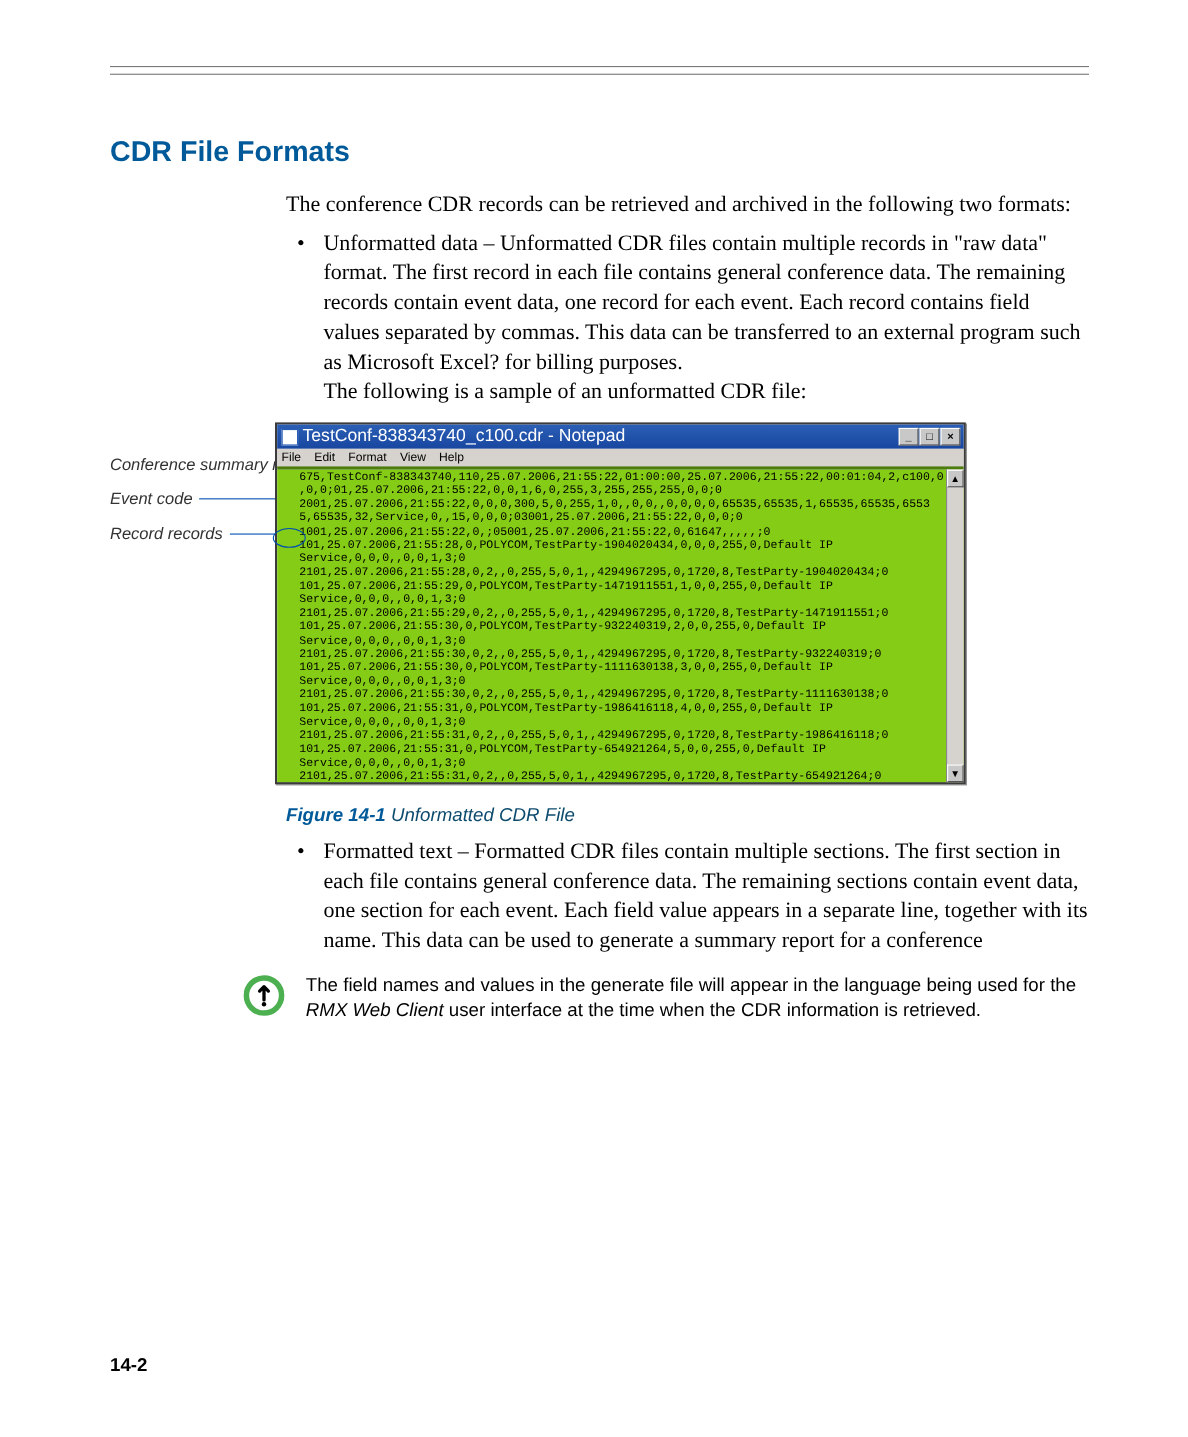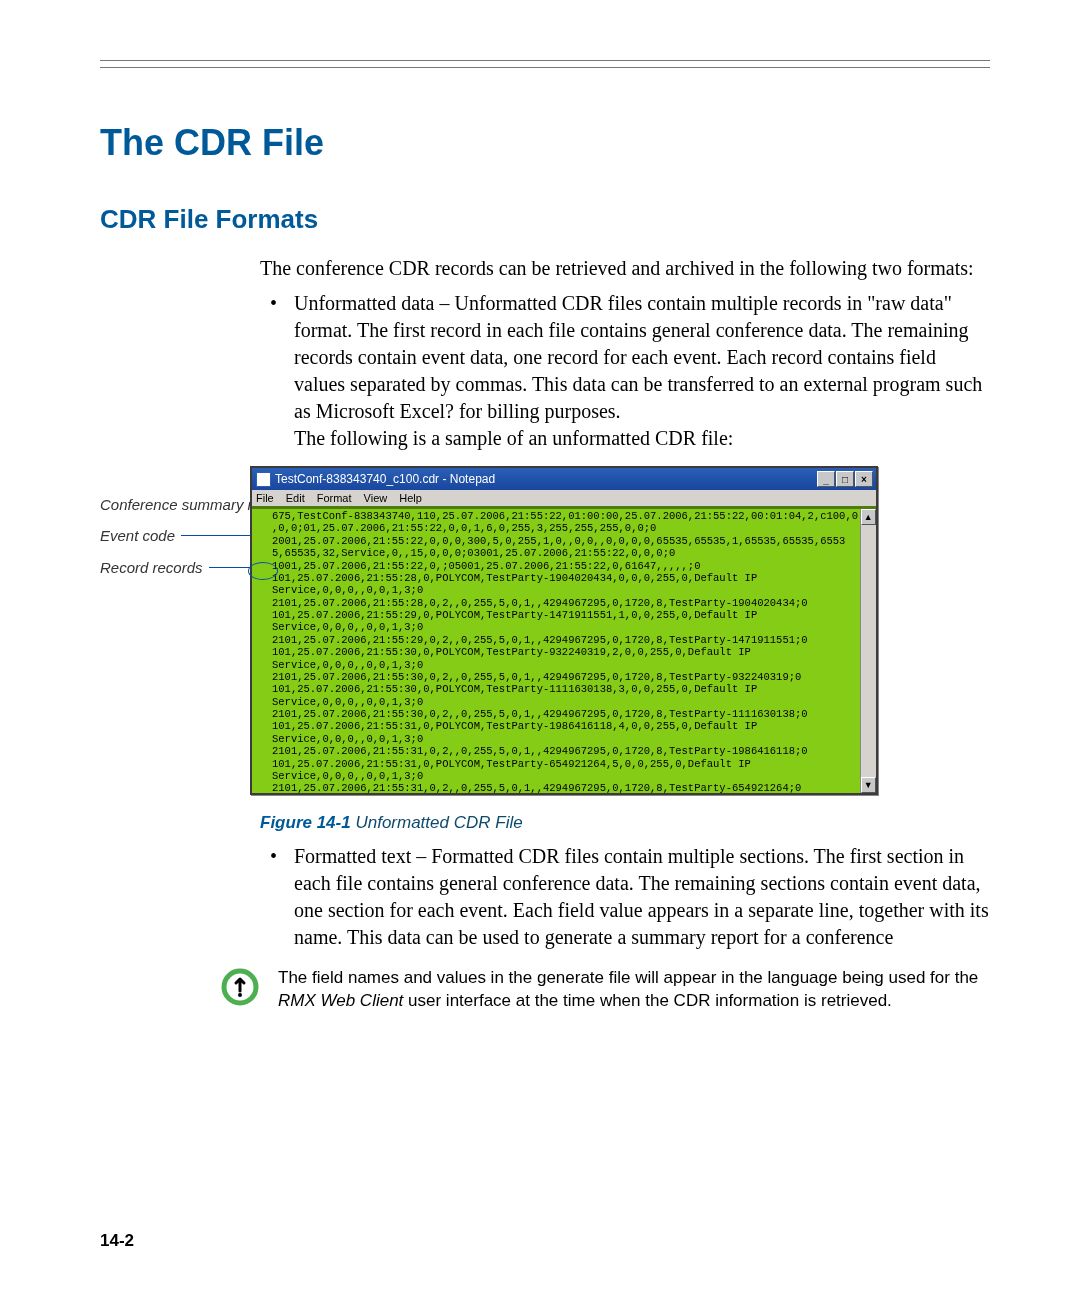--- a/index.html
+++ b/index.html
@@ -112,21 +112,21 @@
     justify-content: space-between;
     padding: 2px 3px 2px 4px;
     height: 18px;
   }
   .np-title-left { display: flex; align-items: center; gap: 4px; }
   .np-appicon {
     width: 13px; height: 13px;
     background: #fff;
     border: 1px solid #2b5fb5;
   }
-  .np-title-text { font-size: 12px; }
+  .np-title-text { font-size: 16px; }
   .np-winbtns { display: flex; gap: 1px; }
   .np-winbtn {
     width: 16px; height: 14px;
     background: #c8c8c8;
     border: 1px solid #fff;
     border-right-color: #555; border-bottom-color: #555;
     display: flex; align-items: center; justify-content: center;
     font-size: 10px; font-weight: bold; color: #000;
   }
   .np-menubar {
@@ -220,21 +220,20 @@
     font-weight: 800;
     font-size: 17px;
   }
 </style>
 </head>
 <body>
 
 <div class="page">
   <div class="header-rule"></div>
 
-  <h1 class="title">The CDR File</h1>
   <h2 class="subtitle">CDR File Formats</h2>
 
   <div class="body-text">
     <p>The conference CDR records can be retrieved and archived in the following two formats:</p>
     <ul class="bullets">
       <li>
         <span>Unformatted data – Unformatted CDR files contain multiple records in "raw data" format. The first record in each file contains general conference data. The remaining records contain event data, one record for each event. Each record contains field values separated by commas. This data can be transferred to an external program such as Microsoft Excel? for billing purposes.</span>
         <p class="follow-text">The following is a sample of an unformatted CDR file:</p>
       </li>
     </ul>

